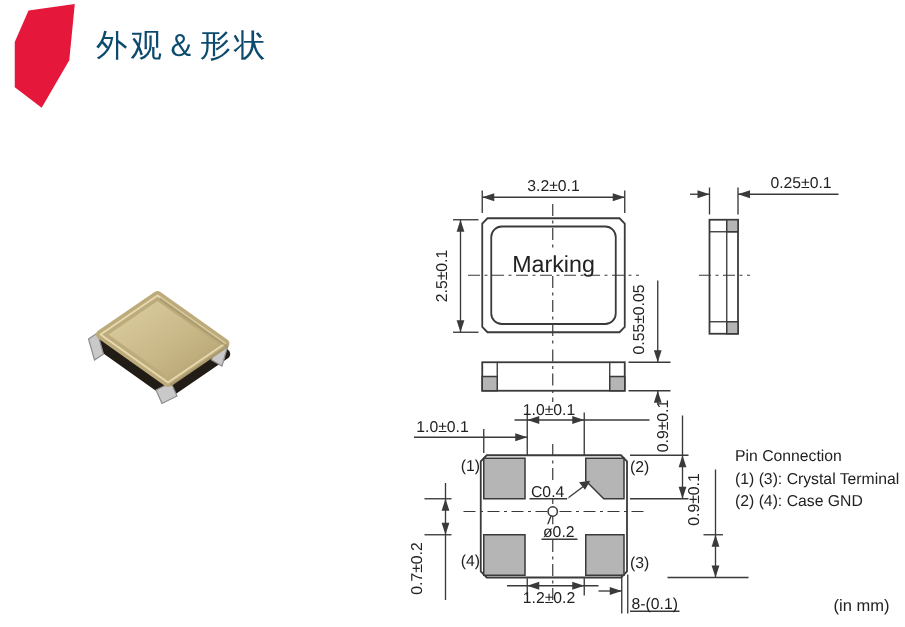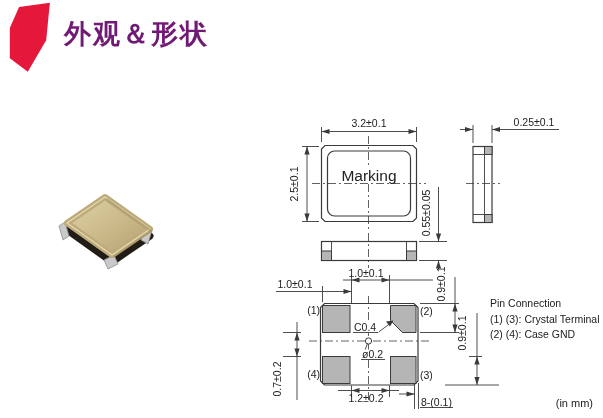--- a/index.html
+++ b/index.html
@@ -1,21 +1,21 @@
 <!DOCTYPE html>
 <html><head>
 <meta charset="utf-8">
 <style>
   html,body{margin:0;padding:0;background:#fff;}
   .page{position:relative;width:603px;height:418px;background:#ffffff;overflow:hidden;
         font-family:"Liberation Sans", sans-serif;}
   .logo{position:absolute;left:8px;top:2px;width:46px;height:72px;background:#e5173a;
         clip-path:polygon(24% 7%, 91% 1%, 83% 53%, 43% 97%, 4% 78%, 4% 36%);}
-  .title{position:absolute;left:64px;top:16px;font-size:27px;letter-spacing:2px;
-         color:#701a75;font-weight:700;}
+  .title{position:absolute;left:64px;top:16px;font-size:21px;letter-spacing:2px;
+         color:#0c4a6e;font-weight:400;}
   .photo{position:absolute;left:46px;top:188px;width:132px;height:88px;}
   .drawing{position:absolute;left:0;top:0;}
   svg text{font-family:"Liberation Sans", sans-serif;fill:#222;}
   .dimtxt{font-size:10.5px;}
   .marktxt{font-size:15.5px;}
   .notetxt{font-size:10.5px;}
   .ol{stroke:#3a3a3a;stroke-width:1.2;fill:none;}
   .dl{stroke:#3a3a3a;stroke-width:0.9;fill:none;}
   .cl{stroke:#3a3a3a;stroke-width:0.8;fill:none;stroke-dasharray:8 3 2 3;}
   .pad{fill:#b5b5b5;stroke:#3a3a3a;stroke-width:1;}

